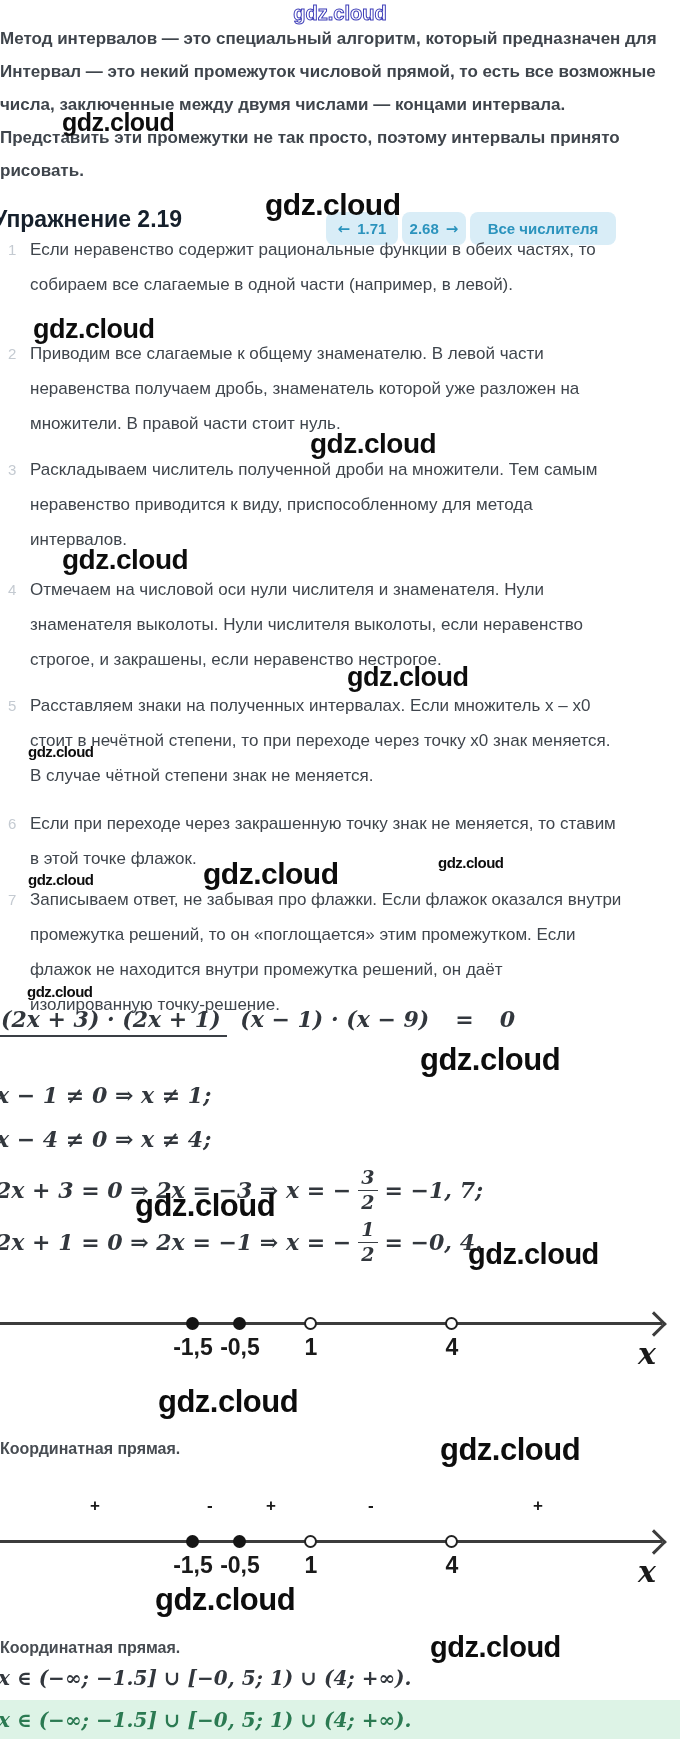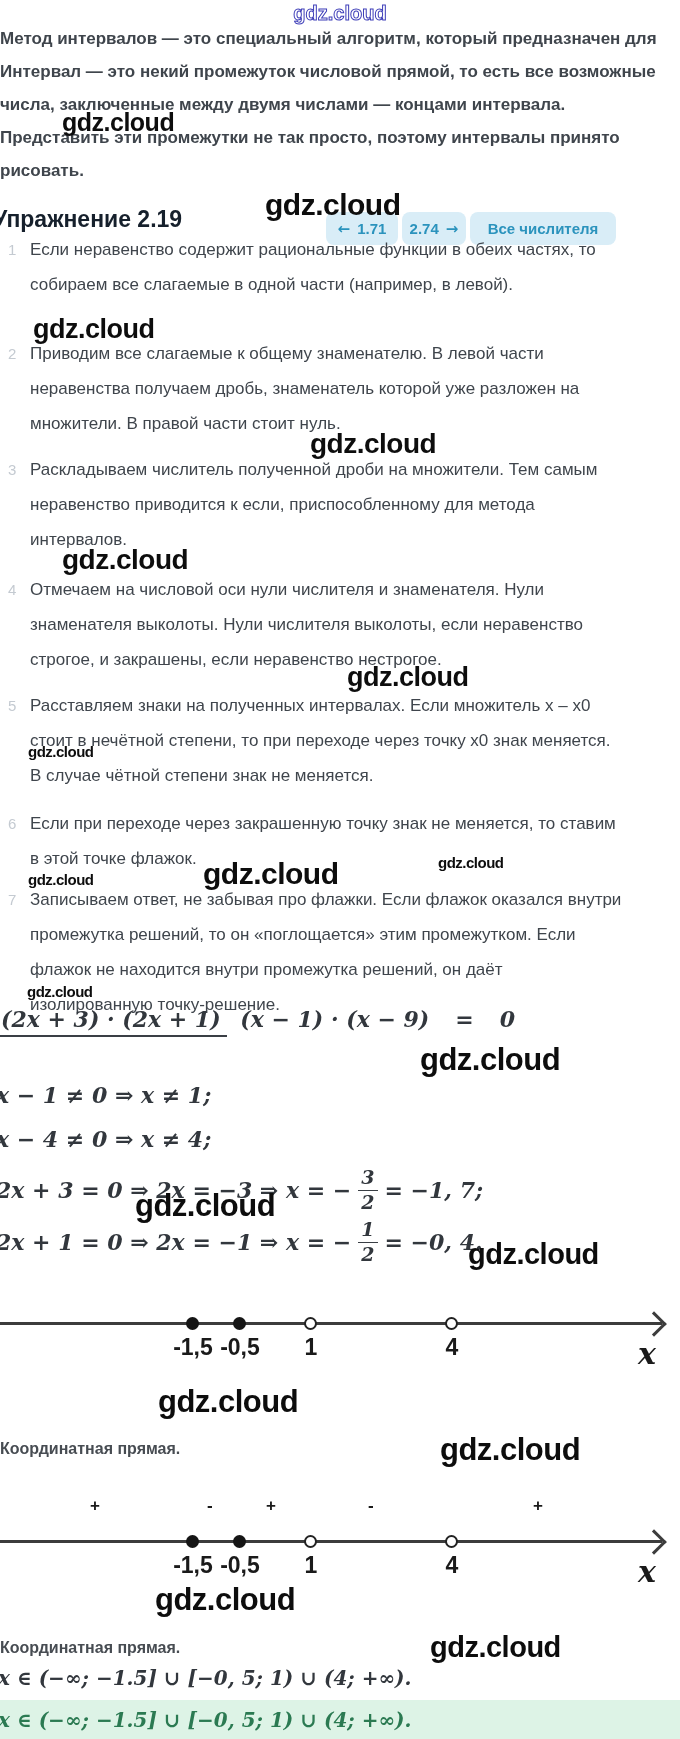--- a/index.html
+++ b/index.html
@@ -108,21 +108,21 @@
 числа, заключенные между двумя числами — концами интервала.
 Представить эти промежутки не так просто, поэтому интервалы принято
 рисовать.</div>
 
 <div class="abs title">Упражнение 2.19</div>
 <button class="nav-btn btn-prev">
   <span class="nav-arrow">←</span>
   <span>1.71</span>
 </button>
 <button class="nav-btn btn-next">
-  <span>2.74</span>
+  <span>2.68</span>
   <span class="nav-arrow">→</span>
 </button>
 <button class="nav-btn btn-all">
   <span>Все числителя</span>
 </button>
 
 <div id="steps">
     <div class="step" style="top: 232px;">
       <div class="step-num">1</div>
       <div class="step-text">Если неравенство содержит рациональные функции в обеих частях, то
@@ -130,21 +130,21 @@
     </div>
     <div class="step" style="top: 336px;">
       <div class="step-num">2</div>
       <div class="step-text">Приводим все слагаемые к общему знаменателю. В левой части
 неравенства получаем дробь, знаменатель которой уже разложен на
 множители. В правой части стоит нуль.</div>
     </div>
     <div class="step" style="top: 452px;">
       <div class="step-num">3</div>
       <div class="step-text">Раскладываем числитель полученной дроби на множители. Тем самым
-неравенство приводится к если, приспособленному для метода
+неравенство приводится к виду, приспособленному для метода
 интервалов.</div>
     </div>
     <div class="step" style="top: 572px;">
       <div class="step-num">4</div>
       <div class="step-text">Отмечаем на числовой оси нули числителя и знаменателя. Нули
 знаменателя выколоты. Нули числителя выколоты, если неравенство
 строгое, и закрашены, если неравенство нестрогое.</div>
     </div>
     <div class="step" style="top: 688px;">
       <div class="step-num">5</div>

